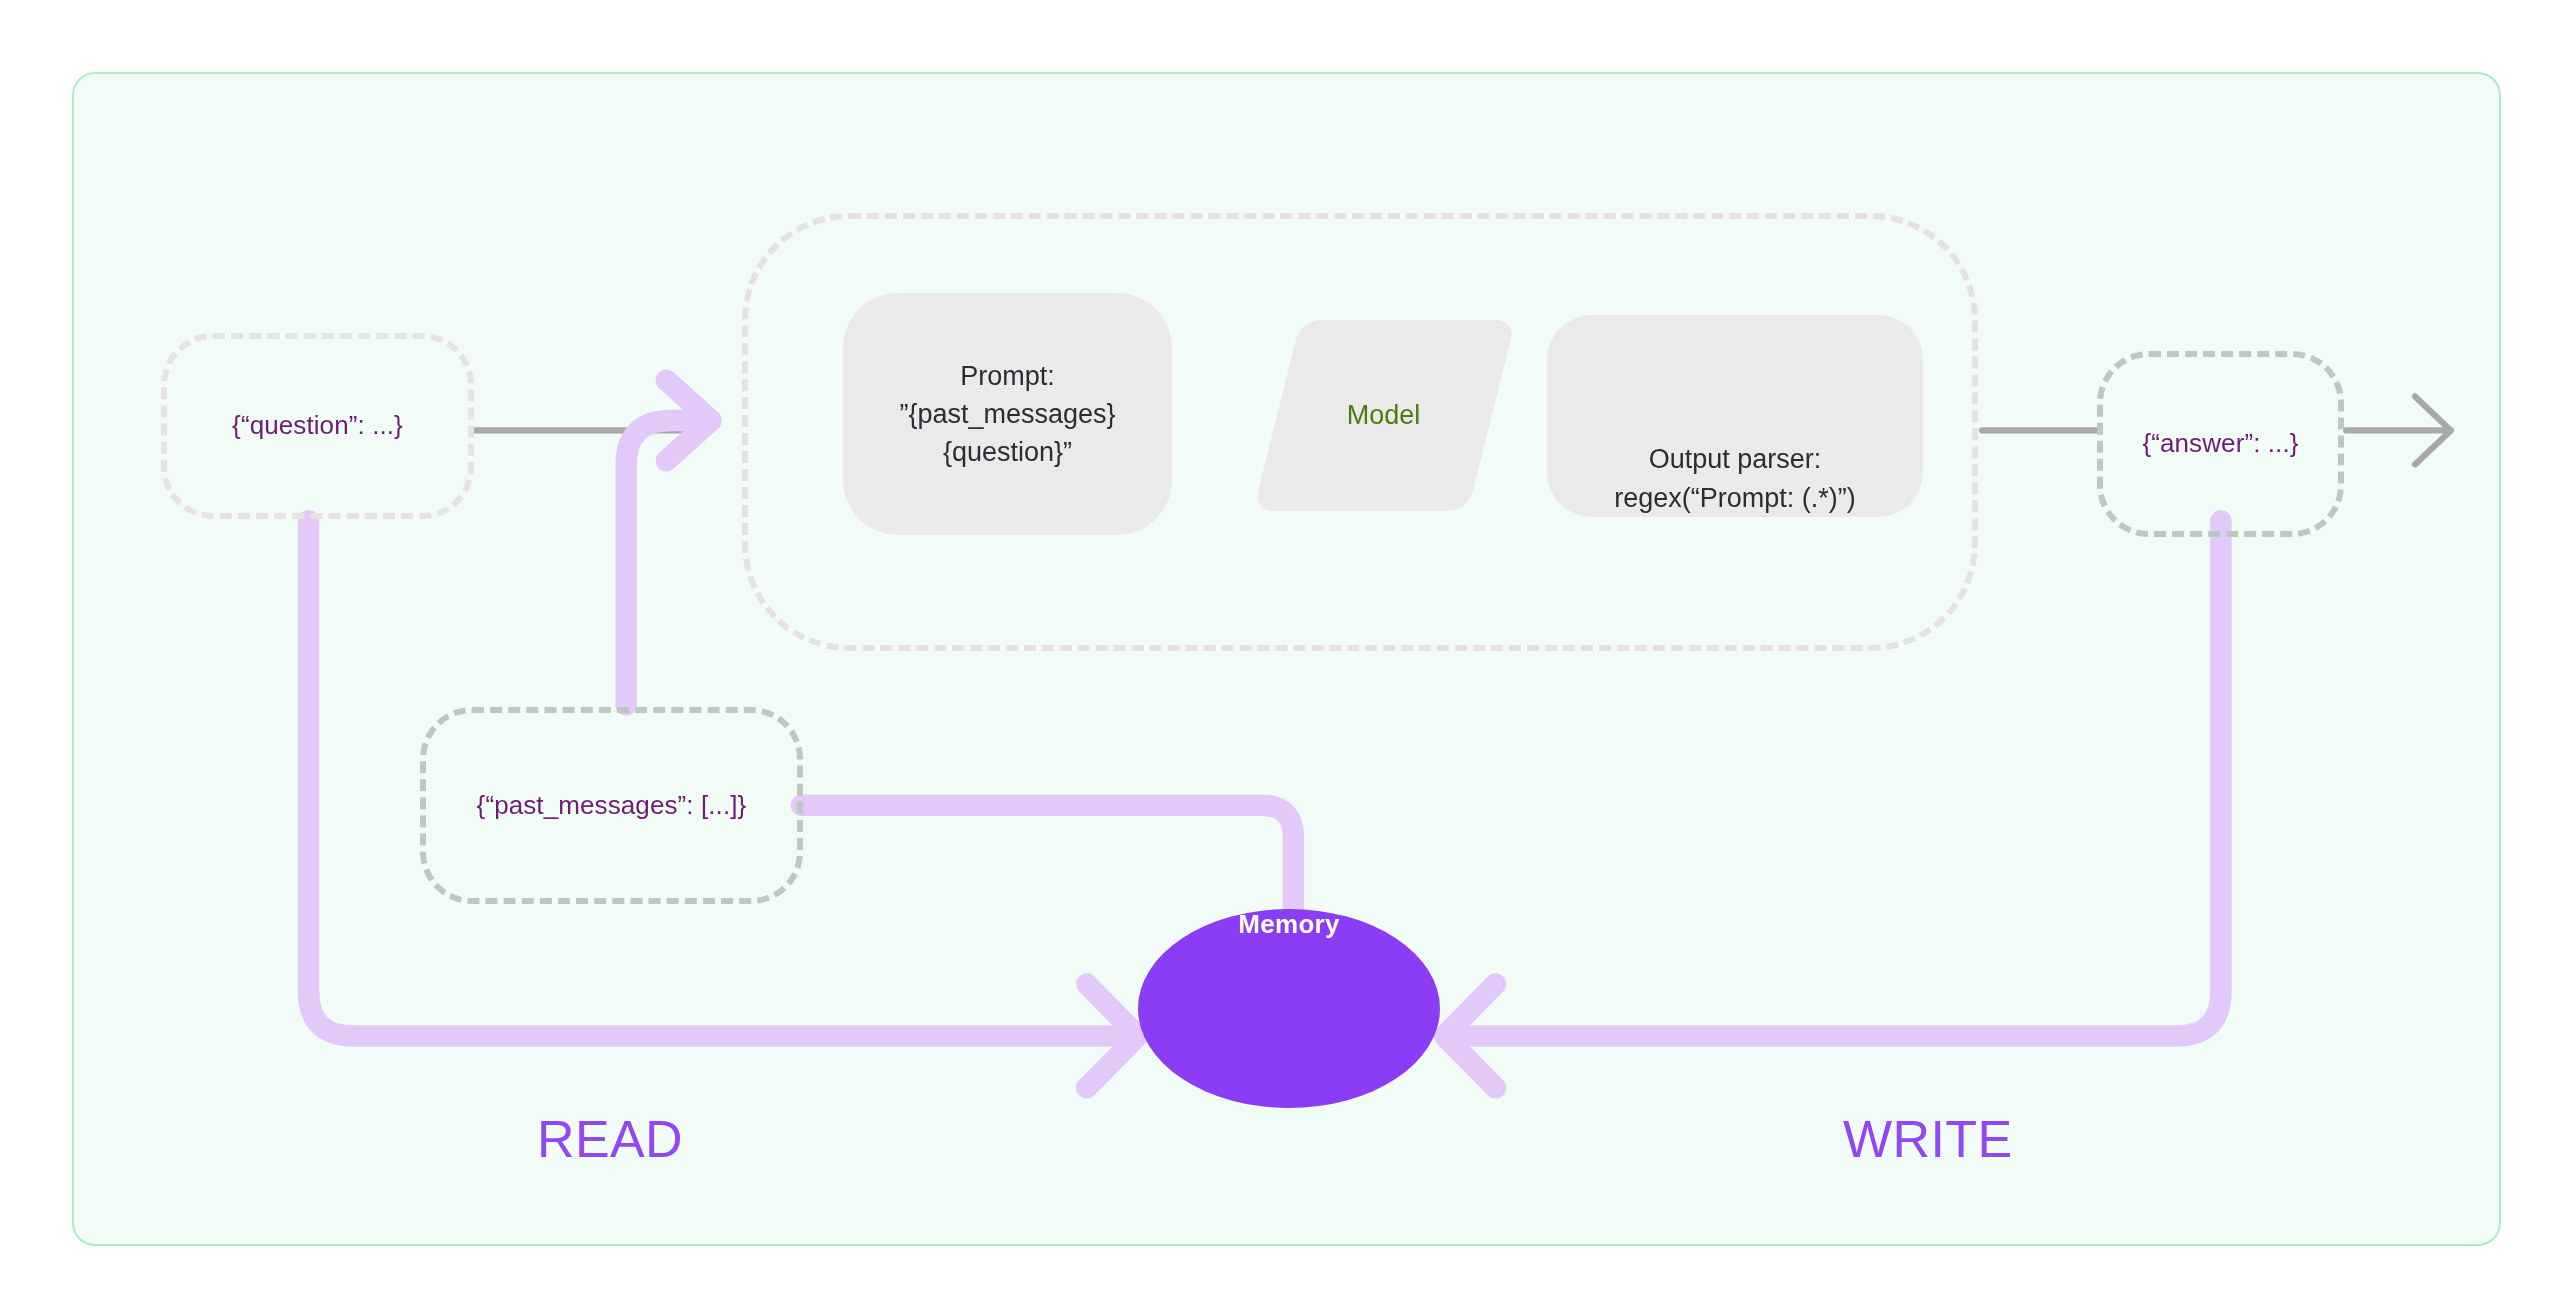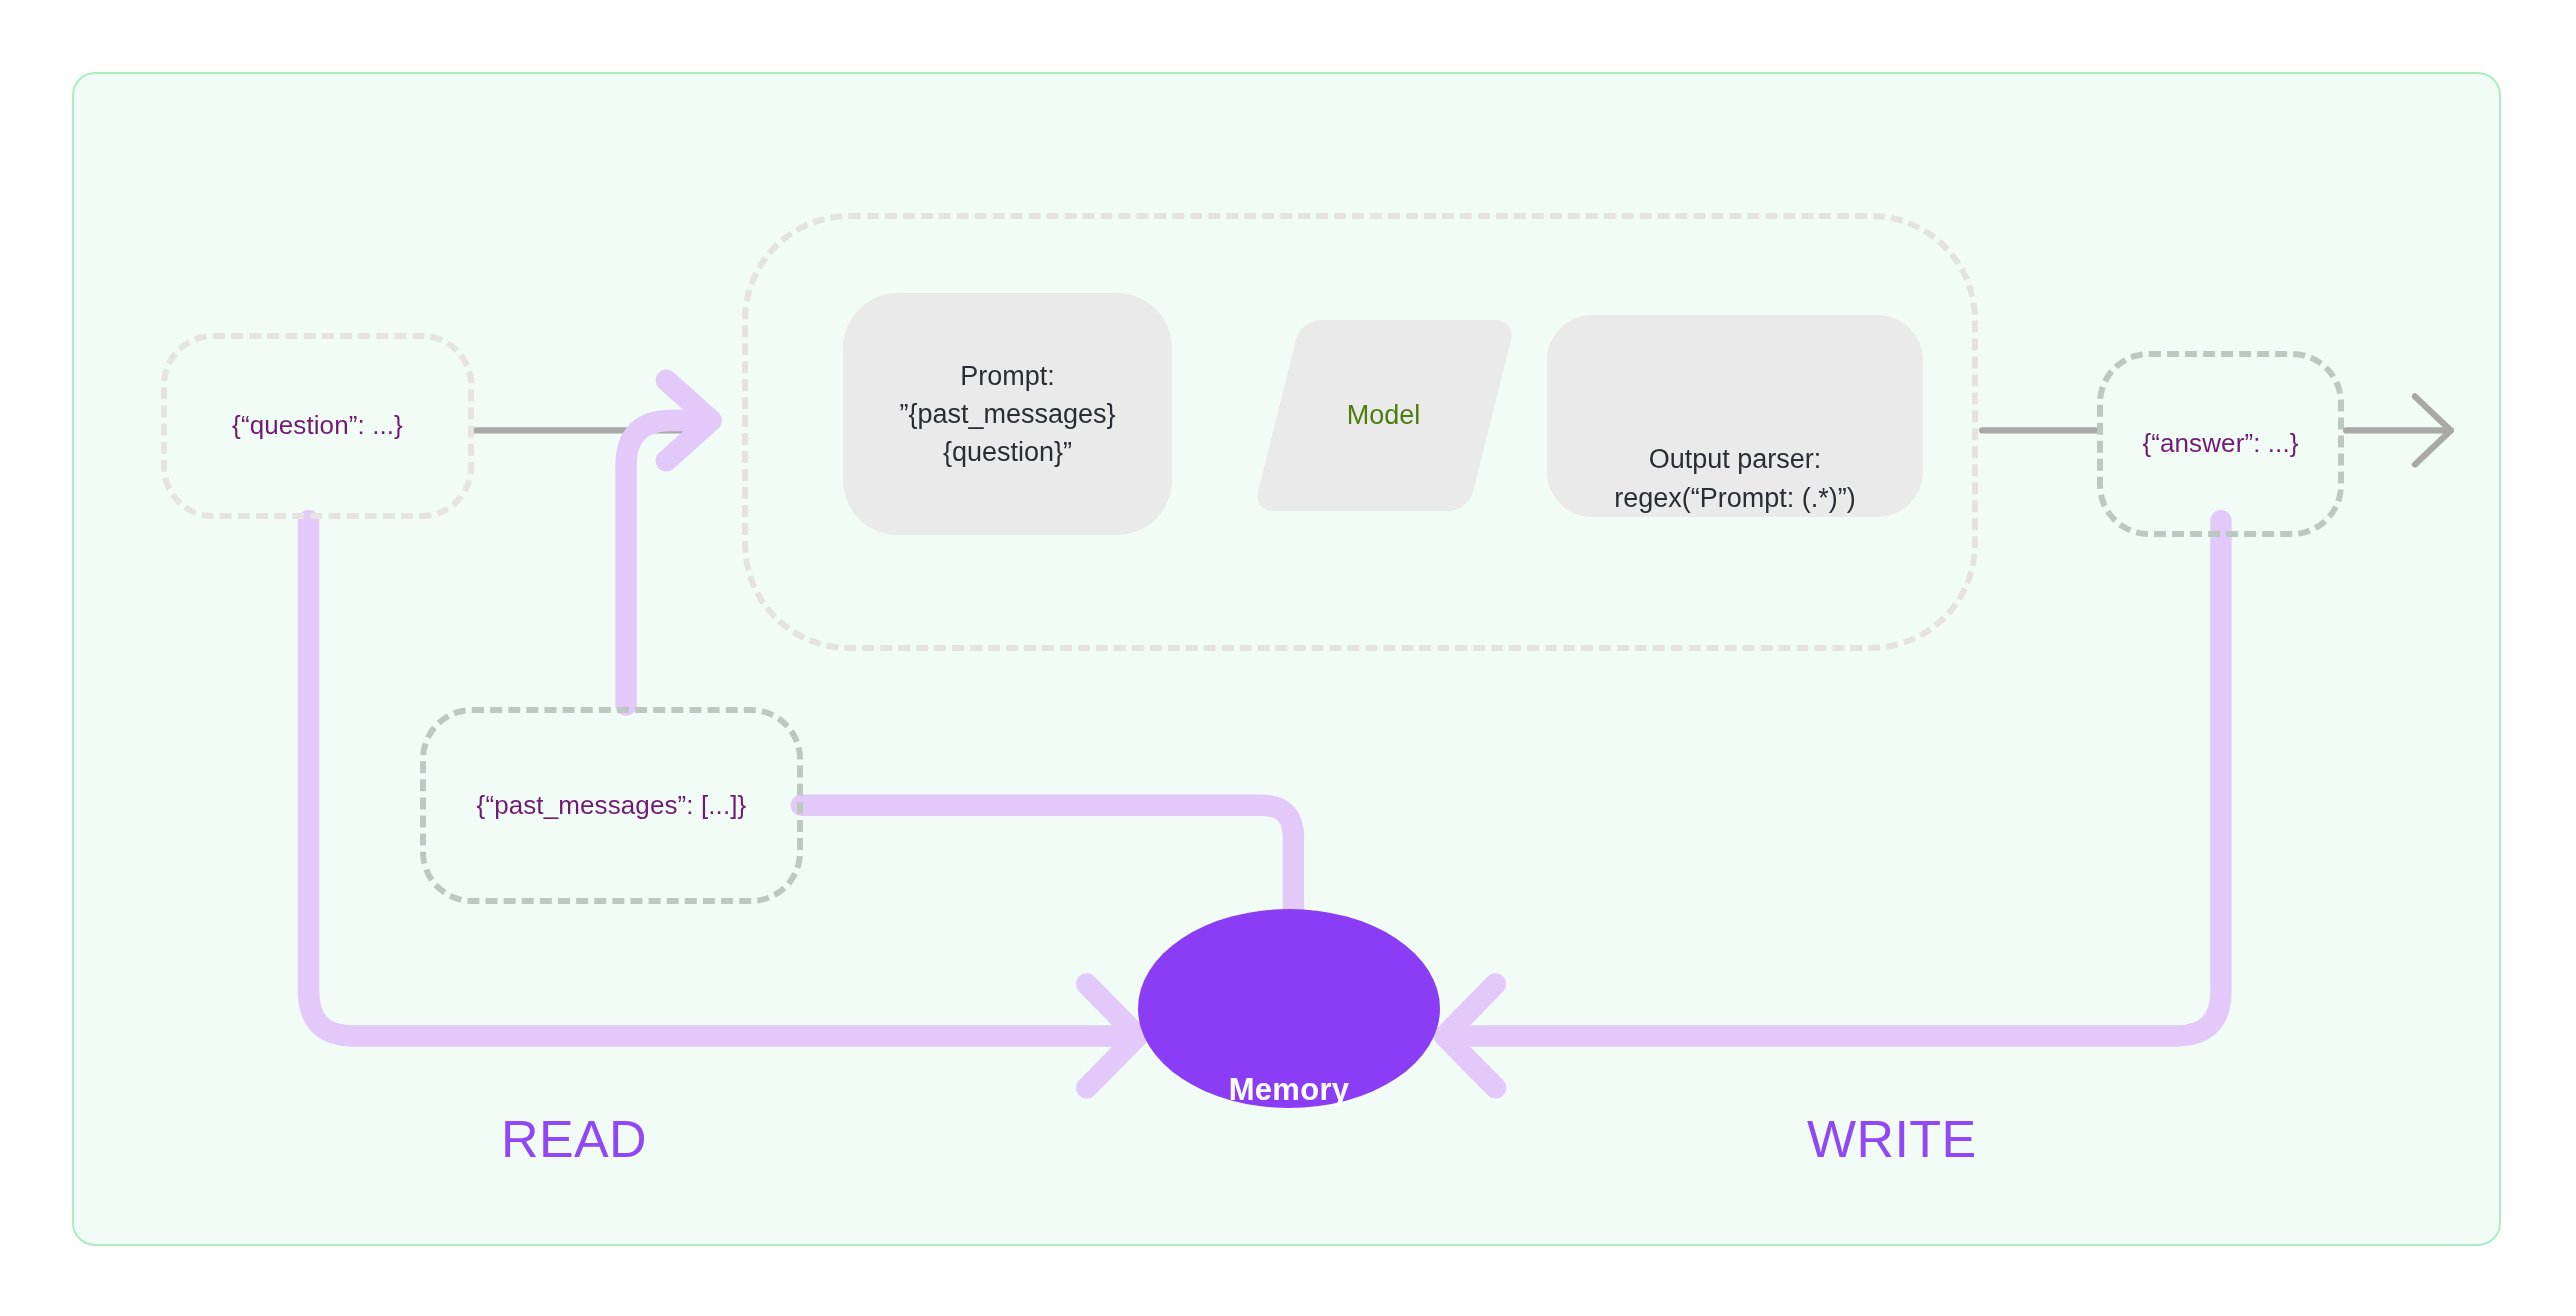--- a/index.html
+++ b/index.html
@@ -125,34 +125,35 @@
     align-items: flex-end;
   }
   
   #memory-node {
     position: absolute;
     left: 1138px; top: 909px;
     width: 302px; height: 199px;
     background: #8B3DF5;
     border-radius: 50%;
     display: flex;
-    align-items: flex-end;
+    align-items: flex-start;
     justify-content: center;
     color: #ffffff;
-    font-size: 31px;
+    font-size: 26px;
     font-weight: bold;
     letter-spacing: 0.3px;
   }
   
   .rw-label {
     position: absolute;
     color: #9147F6;
     font-size: 52px;
     letter-spacing: 0.4px;
     white-space: nowrap;
+    margin-left: 36px;
   }
   #label-read  { left: 501px;  top: 1109px; }
   #label-write { left: 1807px; top: 1109px; }
 </style>
 </head>
 <body>
 
 <div id="root">
 
   <div id="outer-panel"></div>

